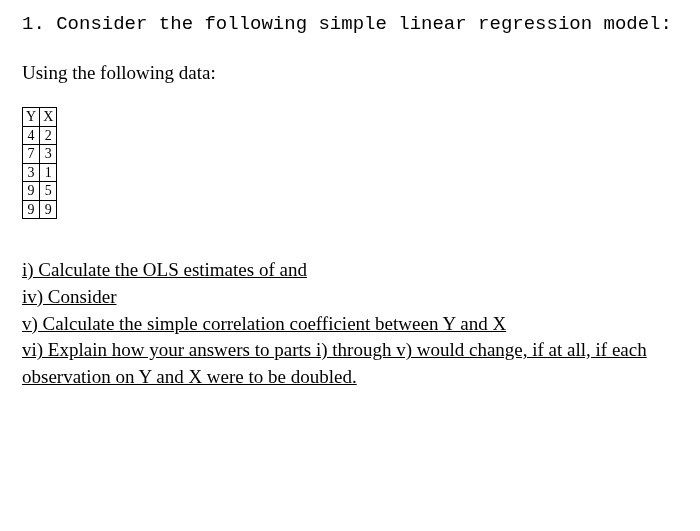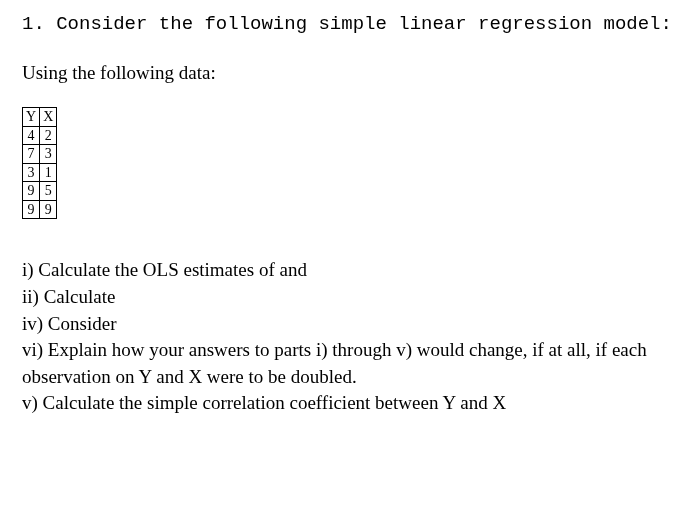--- a/index.html
+++ b/index.html
@@ -35,20 +35,21 @@
       text-align: center;
       min-width: 16px;
       font-weight: normal;
       line-height: 1.25;
     }
     .questions-list {
       line-height: 1.4;
     }
     .question-item {
       display: block;
+      text-decoration: underline;
     }
   </style>
 </head>
 <body>
 
 <div class="question-title">1. Consider the following simple linear regression model:</div>
 
 <div class="data-intro">Using the following data:</div>
 
 <table class="data-table">
@@ -75,17 +76,16 @@
   </tr>
   <tr>
     <td>9</td>
     <td>9</td>
   </tr>
 </tbody>
   </table>
 
 <div class="questions-list">
   <div class="question-item">i) Calculate the OLS estimates of and</div>
-  <div class="question-item">ii) Calculate</div>
   <div class="question-item">iv) Consider</div>
+  <div class="question-item">v) Calculate the simple correlation coefficient between Y and X</div>
   <div class="question-item">vi) Explain how your answers to parts i) through v) would change, if at all, if each observation on Y and X were to be doubled.</div>
-  <div class="question-item">v) Calculate the simple correlation coefficient between Y and X</div>
 </div>
 
 </body></html>

